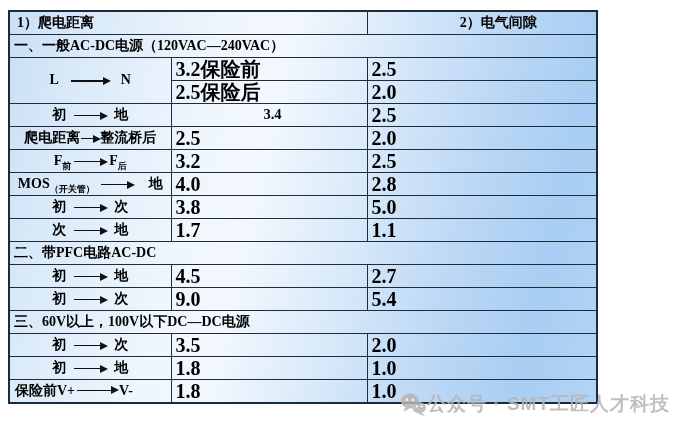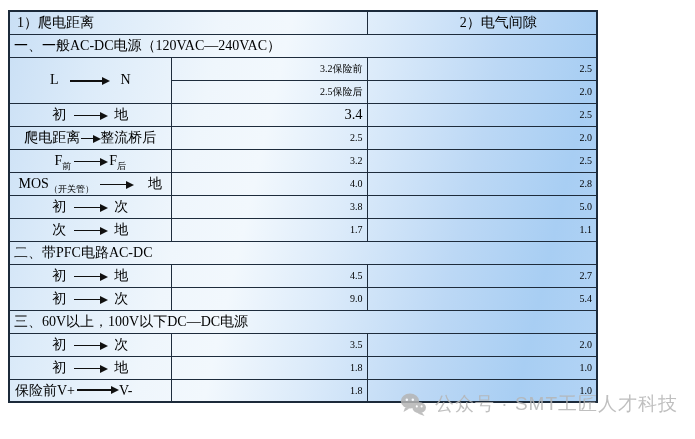--- a/index.html
+++ b/index.html
@@ -1,54 +1,54 @@
 <!DOCTYPE html>
 <html><head>
 <meta charset="utf-8">
 <style>
   * { margin:0; padding:0; box-sizing:border-box; }
   html,body { width:695px; height:439px; background:#ffffff; overflow:hidden;
               font-family:"Liberation Serif","DejaVu Serif",serif; }
-  .stage { position:relative; width:695px; height:348px; background:#ffffff; }
+  .stage { position:relative; width:695px; height:348px; background:#ffffff;font-weight:bold; }
 
   table.spec {
     position:absolute; left:8px; top:10px;
     width:588px; border-collapse:collapse; table-layout:fixed;
     background:linear-gradient(103deg,
       #c9dff5 0%, #dcebf9 14%, #eff6fc 32%, #f2f8fd 42%,
       #dcebfa 56%, #bcd8f5 74%, #a8cef3 88%, #b3d4f5 100%);
     border:2px solid #1c2a3a;
   }
   td {
     border:1.5px solid #1e2c3c;
     height:23px; font-size:14px; color:#000;
     padding:0 4px; vertical-align:middle; line-height:1.1;
   }
   td.hdr-left   { text-align:left;  padding-left:7px; }
   td.hdr-right  { text-align:center;padding-left:37px; }
   td.section    { text-align:left;  }
   td.label      { text-align:center;margin-top:12px; }
-  td.val        { text-align:right; font-size:10px; }
-  td.val-left   { text-align:right; padding-left:11px; font-size:14.5px; }
+  td.val        { text-align:left; font-size:20px; }
+  td.val-left   { text-align:center; padding-left:11px; font-size:14.5px; }
   sub { font-size:9px; line-height:0; }
 
   .arr { display:inline-block; position:relative; width:32px; height:1.5px;
          background:#101010; margin:0 8px; vertical-align:middle; }
   .arr::after { content:""; position:absolute; right:-2px; top:50%;
          transform:translateY(-50%); width:0; height:0;
          border-left:8px solid #101010;
          border-top:4.5px solid transparent; border-bottom:4.5px solid transparent; }
   .arr.wide { width:38px; margin:0 12px; }
 
   .spread-row { display:flex; align-items:center; justify-content:flex-start;
                 padding:0 14px 0 1px; }
   .spread-row .arr { margin:0 2px; width:40px; }
 
   .watermark { position:absolute; left:400px; top:391px; z-index:5;
-               display:flex; align-items:center; gap:8px;
+               display:flex; align-items:center; 
                color:#b5b5b5; font-size:19px; letter-spacing:1px;
                font-family:"Liberation Sans","DejaVu Sans",sans-serif;
                opacity:0.85; white-space:nowrap;justify-content:flex-end; }
   .wm-icon { flex:0 0 auto; }
 </style>
 </head>
 <body>
 
 <div class="stage">
 

